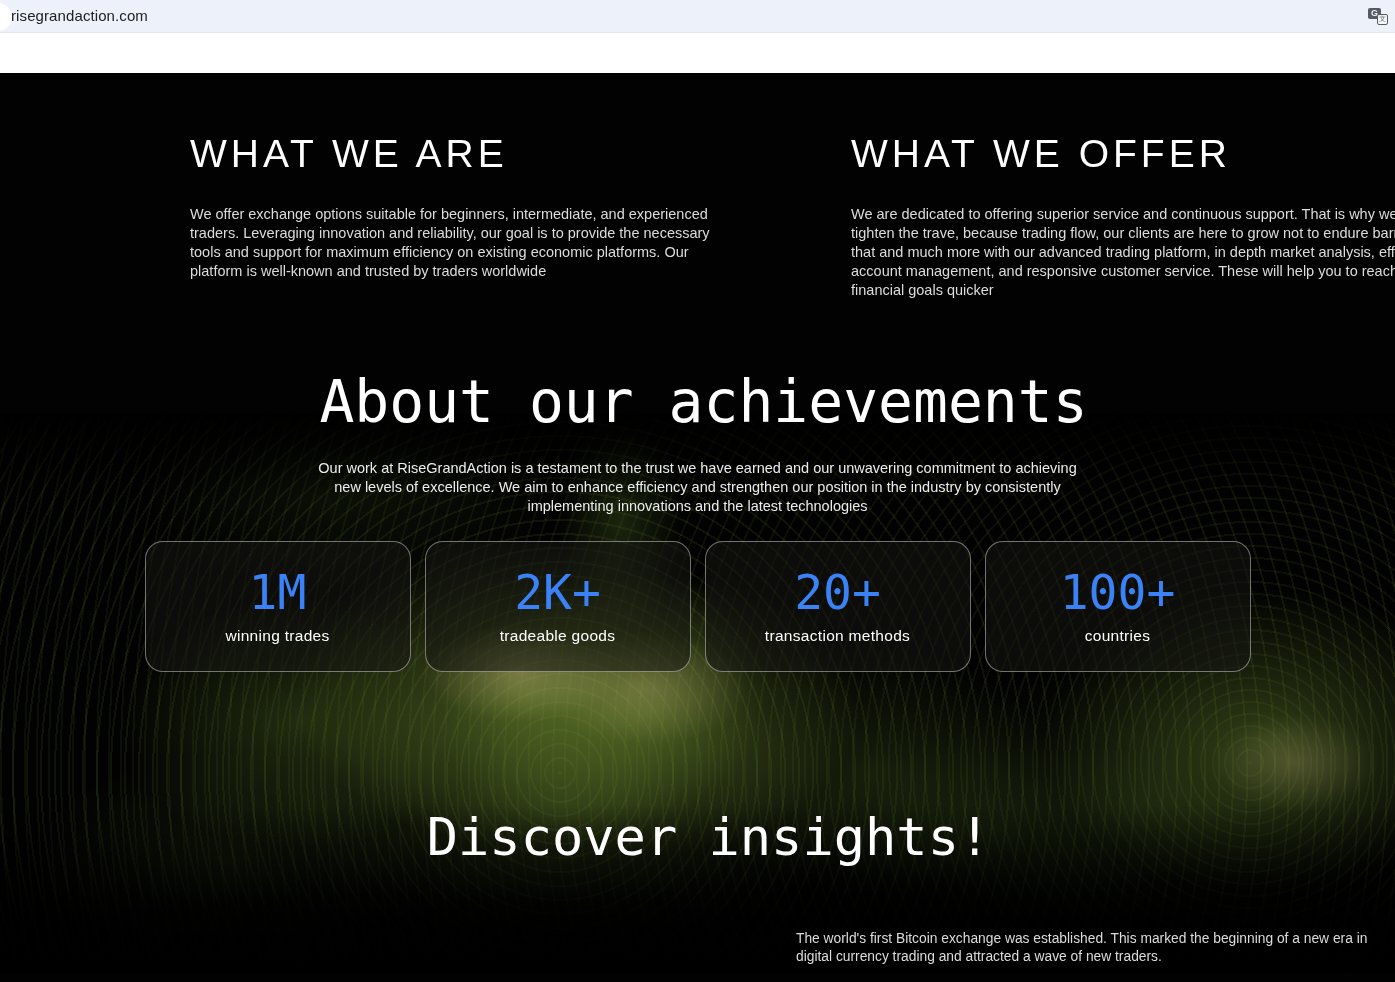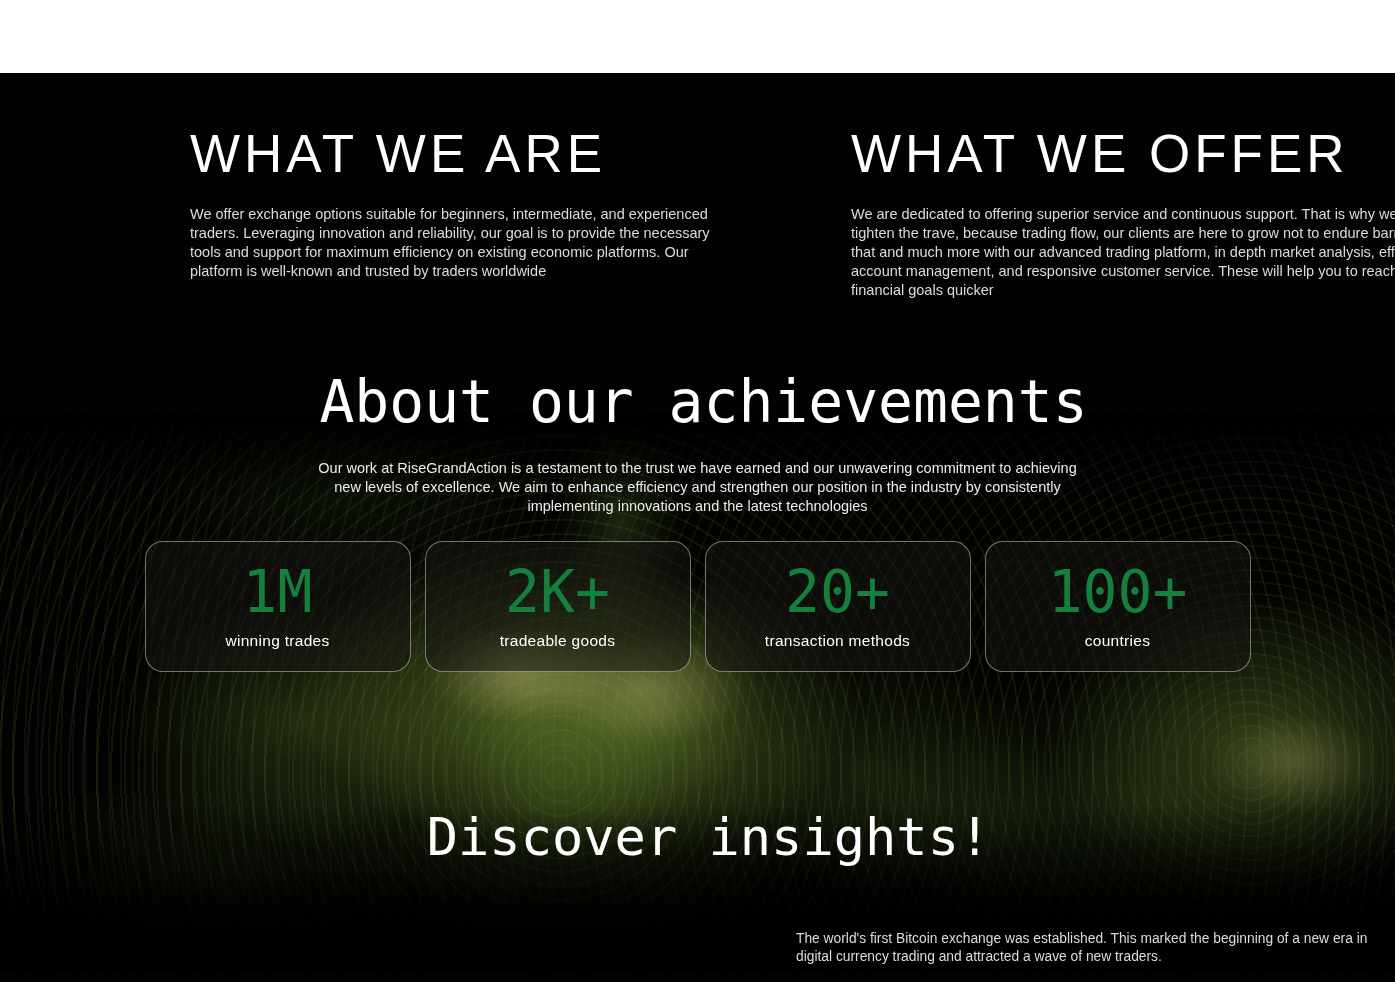--- a/index.html
+++ b/index.html
@@ -66,21 +66,21 @@
       repeating-radial-gradient(circle at 1250px 350px, rgba(150,190,64,0.07) 0px 2px, rgba(0,0,0,0) 2px 12px);
   }
 
   .content { position: absolute; inset: 0; }
 
   
   .col { position: absolute; top: 52px; }
   .col-left  { left: 190px; width: 545px; }
   .col-right { left: 851px; width: 612px; }
   .col h2 {
-    font-size: 53px; font-weight: 400; color: #ffffff;
+    font-size: 39px; font-weight: 400; color: #ffffff;
     letter-spacing: 4px; line-height: 58px; white-space: nowrap;
   }
   .col p { margin-top: 22px; font-size: 14.5px; line-height: 19px; color: #dcdcdc; }
 
   
   .ach-title {
     position: absolute; top: 298px; left: 0; width: 1395px; text-align: center;
     font-family: "DejaVu Sans Mono", monospace; font-weight: 400;
     font-size: 58px; line-height: 62px; color: #ffffff; letter-spacing: 0; padding-left: 12px;
   }
@@ -95,22 +95,22 @@
     display: flex; gap: 14px;
   }
   .card {
     width: 266px; height: 131px; border-radius: 18px;
     border: 1px solid rgba(255,255,255,0.42);
     background: rgba(22,22,19,0.55);
     display: flex; flex-direction: column; align-items: center; justify-content: center;
     gap: 11px;
   }
   .card .value {
-    font-family: "DejaVu Sans Mono", monospace; font-size: 58px; line-height: 1;
-    color: #15803d;
+    font-family: "DejaVu Sans Mono", monospace; font-size: 48px; line-height: 1;
+    color: #3b82f6;
   }
   .card .label { font-size: 15.5px; color: #ffffff; letter-spacing: .3px; }
 
   
   .discover-title {
     position: absolute; top: 736px; left: 11px; width: 1395px; text-align: center;
     font-family: "DejaVu Sans Mono", monospace; font-weight: 400;
     font-size: 52px; line-height: 56px; color: #ffffff;
   }
 
@@ -123,20 +123,28 @@
   .timeline-text {
     position: absolute; left: 796px; top: 857px; width: 602px;
     font-size: 13.8px; line-height: 18px; color: #dcdcdc;
   }
 </style>
 </head>
 <body>
 
 <div class="page">
 
+  <div class="topbar">
+    <div class="fav-circle"></div>
+    <span class="url-text">risegrandaction.com</span>
+    <div class="translate-icon">
+      <span class="g-card">G</span>
+      <span class="t-card">文</span>
+    </div>
+  </div>
 
   <div class="white-strip"></div>
 
   <div class="dark">
     <div class="glow"></div>
 
     <div class="content">
 
       <section class="col col-left">
         <h2>WHAT WE ARE</h2>

